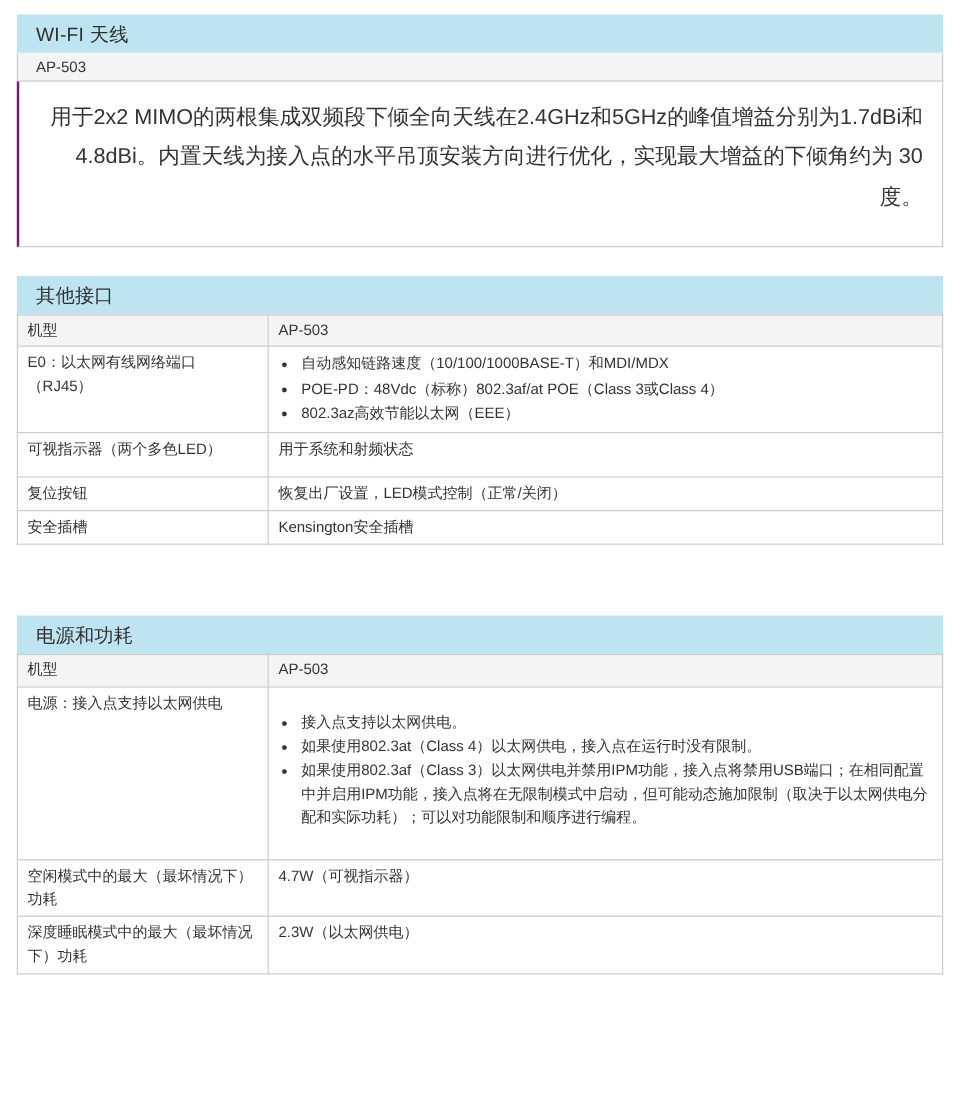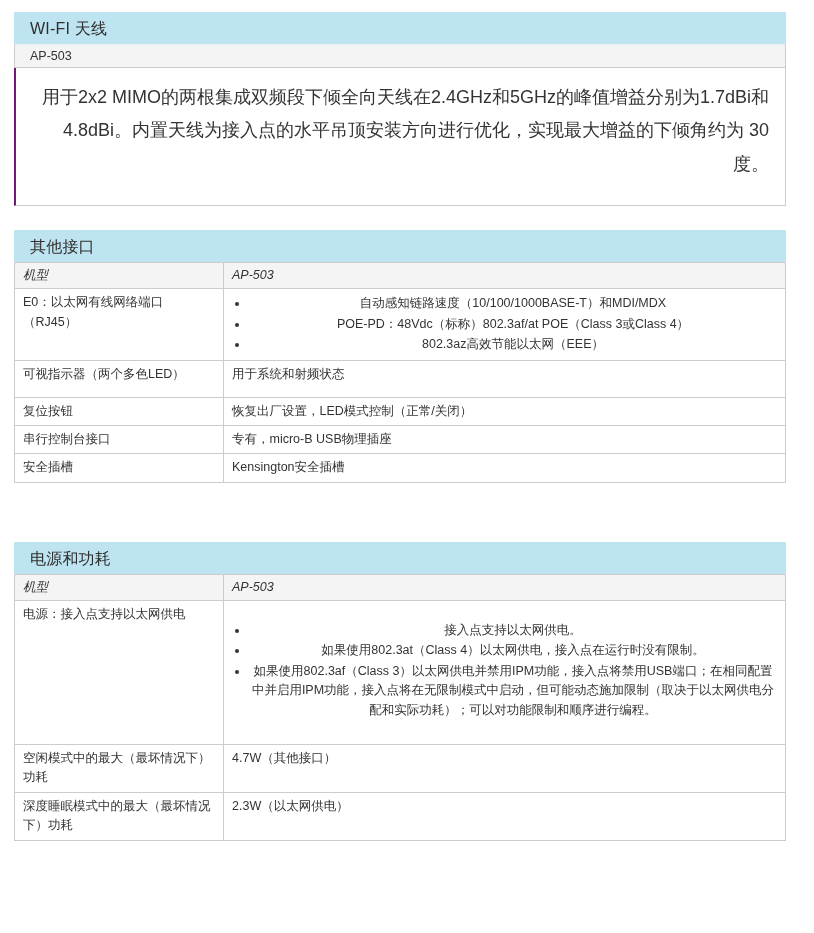--- a/index.html
+++ b/index.html
@@ -58,24 +58,24 @@
     border-top: 1px solid #e6eef2;
   }
   table.spec th, table.spec td {
     border: 1px solid #cccccc;
     vertical-align: top;
     text-align: left;
     padding: 4px 10px 4px 8px;
     line-height: 1.55;
     font-weight: normal;
   }
-  table.spec th { background: #f4f4f4; height: 25px; padding-top: 3px; padding-bottom: 3px; font-style: italic; }
+  table.spec th { background: #f4f4f4; height: 25px; padding-top: 3px; padding-bottom: 3px; }
   .col-label { width: 209px; }
   table.spec ul { margin: 0; padding-left: 17px; }
-  table.spec li { padding-left: 2px; margin: 1px 0; text-align: center; }
+  table.spec li { padding-left: 2px; margin: 1px 0; }
 
   
   tr.h62 { height: 62px; }
   tr.h36 { height: 36px; }
   tr.h37 { height: 37px; }
   tr.h27 { height: 27px; }
   tr.h24 { height: 24px; }
   tr.h144 { height: 144px; }
   tr.h84 { height: 84px; }
   tr.h38 { height: 38px; }
@@ -118,24 +118,20 @@
       </tr>
       <tr class="h37">
         <td class="col-label">可视指示器（两个多色LED）</td>
         <td>用于系统和射频状态</td>
       </tr>
       <tr class="h27">
         <td class="col-label">复位按钮</td>
         <td>恢复出厂设置，LED模式控制（正常/关闭）</td>
       </tr>
       <tr class="h24">
-        <td class="col-label">串行控制台接口</td>
-        <td>专有，micro-B USB物理插座</td>
-      </tr>
-      <tr class="h24">
         <td class="col-label">安全插槽</td>
         <td>Kensington安全插槽</td>
       </tr>
     </tbody>
       </table>
   </div>
 
   <div class="section gap-lg">
     <div class="section-header">电源和功耗</div>
     <table class="spec">
@@ -149,21 +145,21 @@
         <td class="power-cell">
           <ul>
             <li>接入点支持以太网供电。</li>
             <li>如果使用802.3at（Class 4）以太网供电，接入点在运行时没有限制。</li>
             <li>如果使用802.3af（Class 3）以太网供电并禁用IPM功能，接入点将禁用USB端口；在相同配置中并启用IPM功能，接入点将在无限制模式中启动，但可能动态施加限制（取决于以太网供电分配和实际功耗）；可以对功能限制和顺序进行编程。</li>
           </ul>
         </td>
       </tr>
       <tr class="h38">
         <td class="col-label">空闲模式中的最大（最坏情况下）功耗</td>
-        <td class="value-cell">4.7W（其他接口）</td>
+        <td class="value-cell">4.7W（可视指示器）</td>
       </tr>
       <tr class="h44">
         <td class="col-label">深度睡眠模式中的最大（最坏情况下）功耗</td>
         <td class="value-cell">2.3W（以太网供电）</td>
       </tr>
     </tbody>
       </table>
   </div>
 
 </div>

